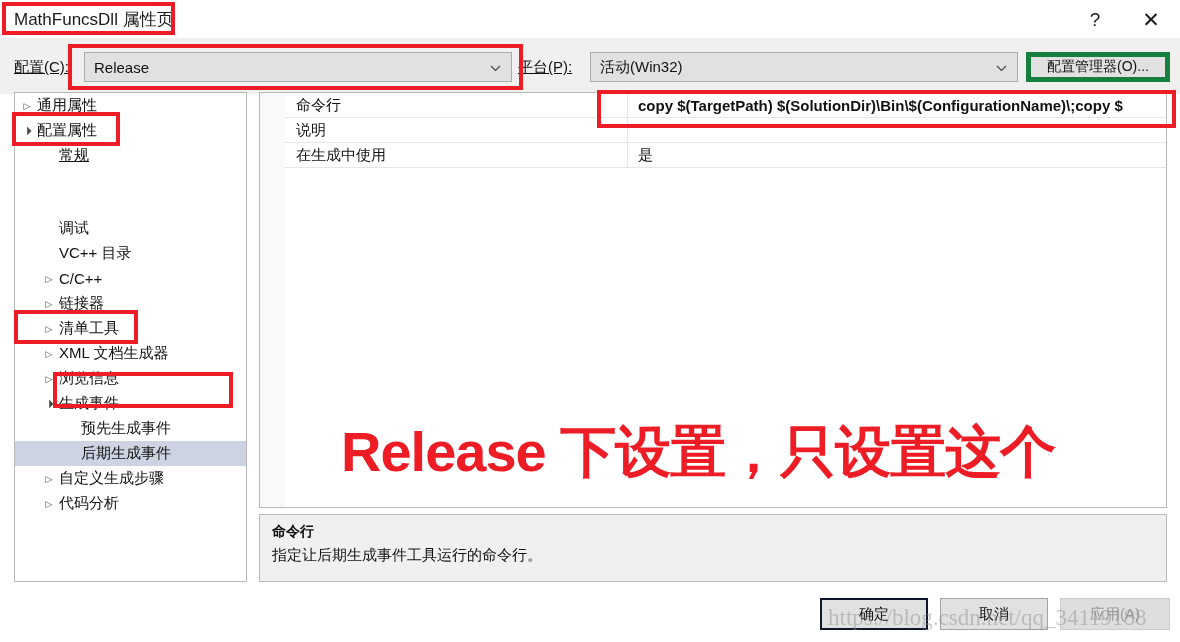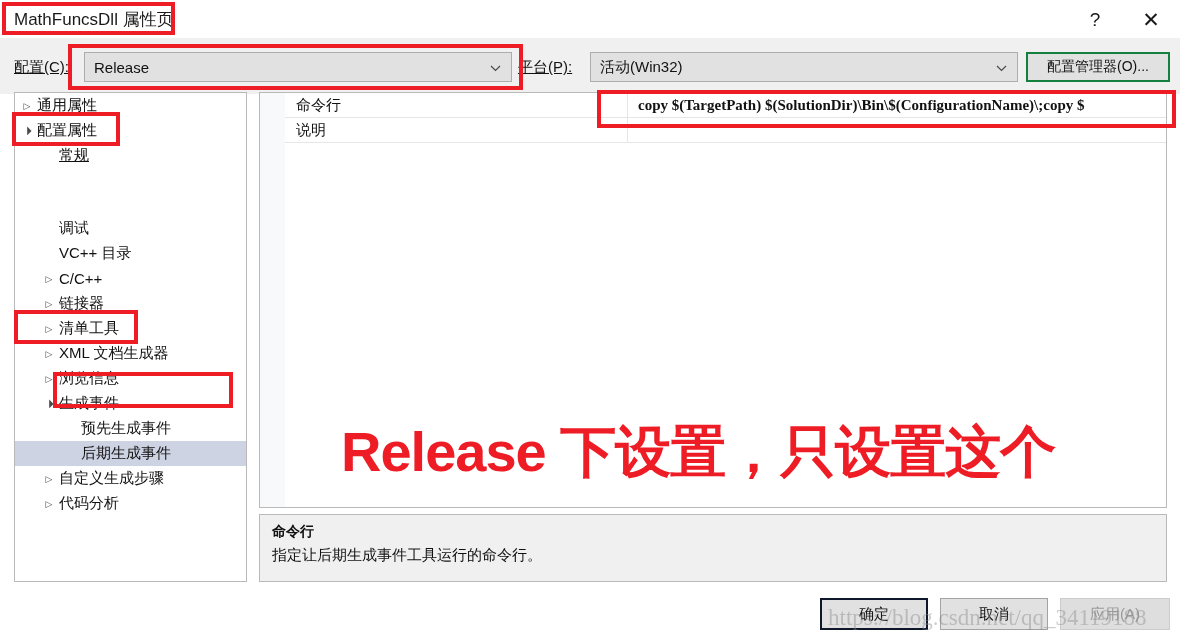--- a/index.html
+++ b/index.html
@@ -85,21 +85,21 @@
     width: 13px; height: 13px;
   }
   #config-combo { left: 84px; top: 52px; width: 428px; }
   #platform-combo { left: 590px; top: 52px; width: 428px; }
 
   #config-manager-btn {
     position: absolute;
     left: 1026px; top: 52px;
     width: 144px; height: 30px;
     background: #e1e1e1;
-    border: 2px solid #15803d;
+    border: 5px solid #15803d;
     box-sizing: border-box;
     display: flex;
     align-items: center;
     justify-content: center;
     font-size: 14px;
     color: #111;
     white-space: nowrap;
   }
 
   
@@ -177,21 +177,21 @@
     box-sizing: border-box;
     padding-left: 10px;
     font-size: 15px;
     color: #111;
     white-space: nowrap;
     overflow: hidden;
     height: 100%;
     display: flex;
     align-items: center;
   }
-  .grid-value.bold { font-weight: bold; font-family: Liberation Serif, serif; }
+  .grid-value.bold { font-weight: bold; }
 
   
   #desc-panel {
     position: absolute;
     left: 259px; top: 514px;
     width: 908px; height: 68px;
     background: #f0f0f0;
     border: 1px solid #b9b9b9;
     box-sizing: border-box;
     padding: 8px 12px;
@@ -369,20 +369,24 @@
 <div id="grid-panel">
   <div id="grid-gutter"></div>
 <div class="grid-row" style="top: 0px;">
       <div class="grid-name">命令行</div>
       <div class="grid-value bold">copy $(TargetPath)    $(SolutionDir)\Bin\$(ConfigurationName)\;copy $</div>
     </div>
     <div class="grid-row" style="top: 25px;">
       <div class="grid-name">说明</div>
       <div class="grid-value"></div>
     </div>
+    <div class="grid-row" style="top: 50px;">
+      <div class="grid-name">在生成中使用</div>
+      <div class="grid-value">是</div>
+    </div>
   </div>
 
 <div id="desc-panel">
   <div id="desc-title">命令行</div>
   <div id="desc-body">指定让后期生成事件工具运行的命令行。</div>
 </div>
 
 <div id="ok-btn" class="footer-btn">确定</div>
 <div id="cancel-btn" class="footer-btn">取消</div>
 <div id="apply-btn" class="footer-btn">应用(A)</div>

